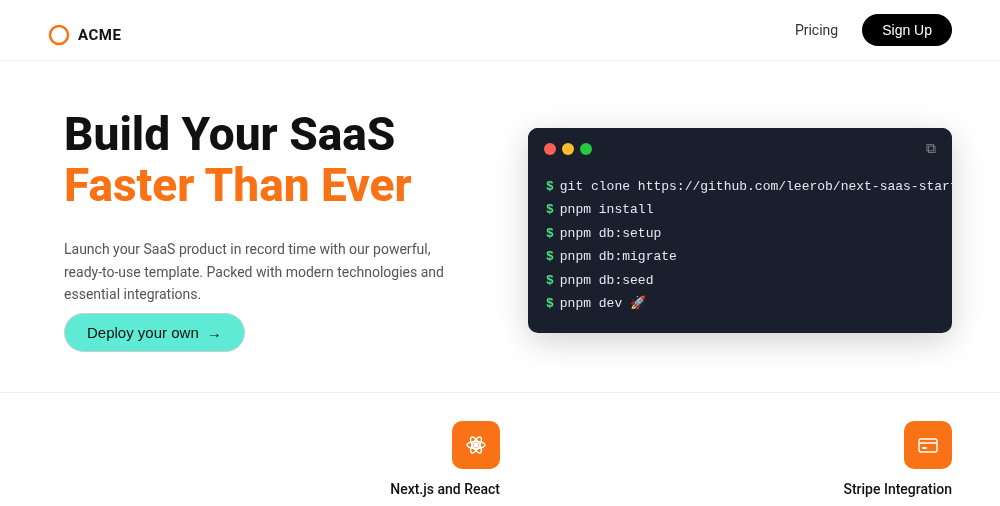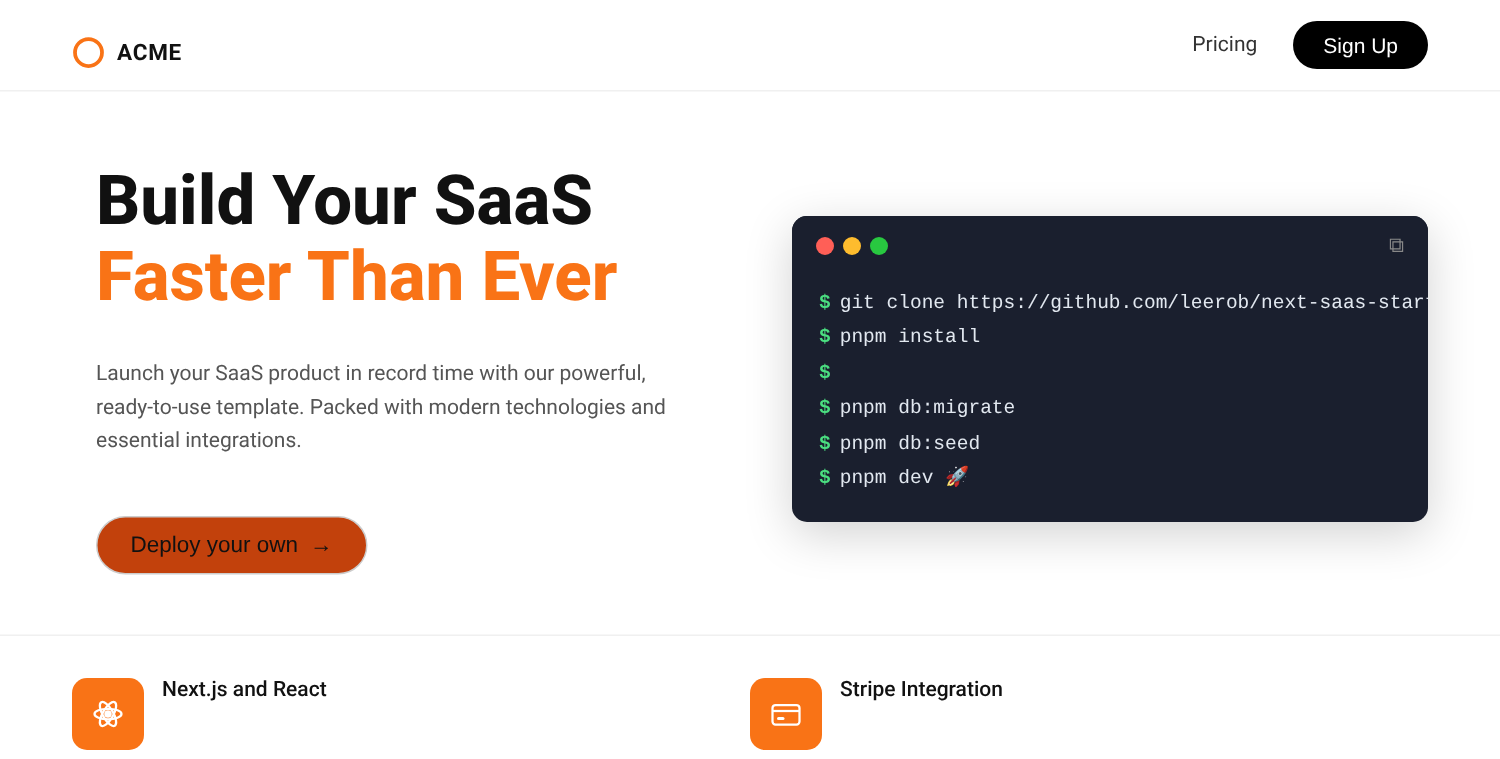--- a/index.html
+++ b/index.html
@@ -84,28 +84,28 @@
       font-size: 14px;
       color: #555;
       line-height: 1.6;
       margin-top: 28px;
       max-width: 380px;
     }
     .btn-deploy {
       display: inline-flex;
       align-items: center;
       gap: 8px;
-      margin-top: 39px;
+      margin-top: 8px;
       border: 1.5px solid #ccc;
       border-radius: 24px;
       padding: 10px 22px;
       font-size: 15px;
       font-weight: 500;
       color: #111;
-      background: #c2410c;
+      background: #5eead4;
       cursor: pointer;
     }
 
     
     .terminal {
       flex: 1;
       max-width: 460px;
       background: #1a1f2e;
       border-radius: 10px;
       padding: 0;
@@ -161,21 +161,22 @@
     
     .features {
       display: flex;
       padding: 28px 48px 0 48px;
       gap: 0;
       border-top: 1px solid #f0f0f0;
       margin-top: 8px;
     }
     .feature-item {
       display: flex;
-      align-items: flex-start;
+      flex-direction: column;
+      align-items: flex-end;
       gap: 12px;
       flex: 1;
     }
     .feature-icon {
       width: 48px;
       height: 48px;
       background: #f97316;
       border-radius: 10px;
       display: flex;
       align-items: center;
@@ -231,20 +232,21 @@
     <div class="terminal-line">
           <span class="dollar">$</span>
           <span class="cmd">git clone https://github.com/leerob/next-saas-starter</span>
         </div>
         <div class="terminal-line">
           <span class="dollar">$</span>
           <span class="cmd">pnpm install</span>
         </div>
         <div class="terminal-line">
           <span class="dollar">$</span>
+          <span class="cmd">pnpm db:setup</span>
         </div>
         <div class="terminal-line">
           <span class="dollar">$</span>
           <span class="cmd">pnpm db:migrate</span>
         </div>
         <div class="terminal-line">
           <span class="dollar">$</span>
           <span class="cmd">pnpm db:seed</span>
         </div>
         <div class="terminal-line">

